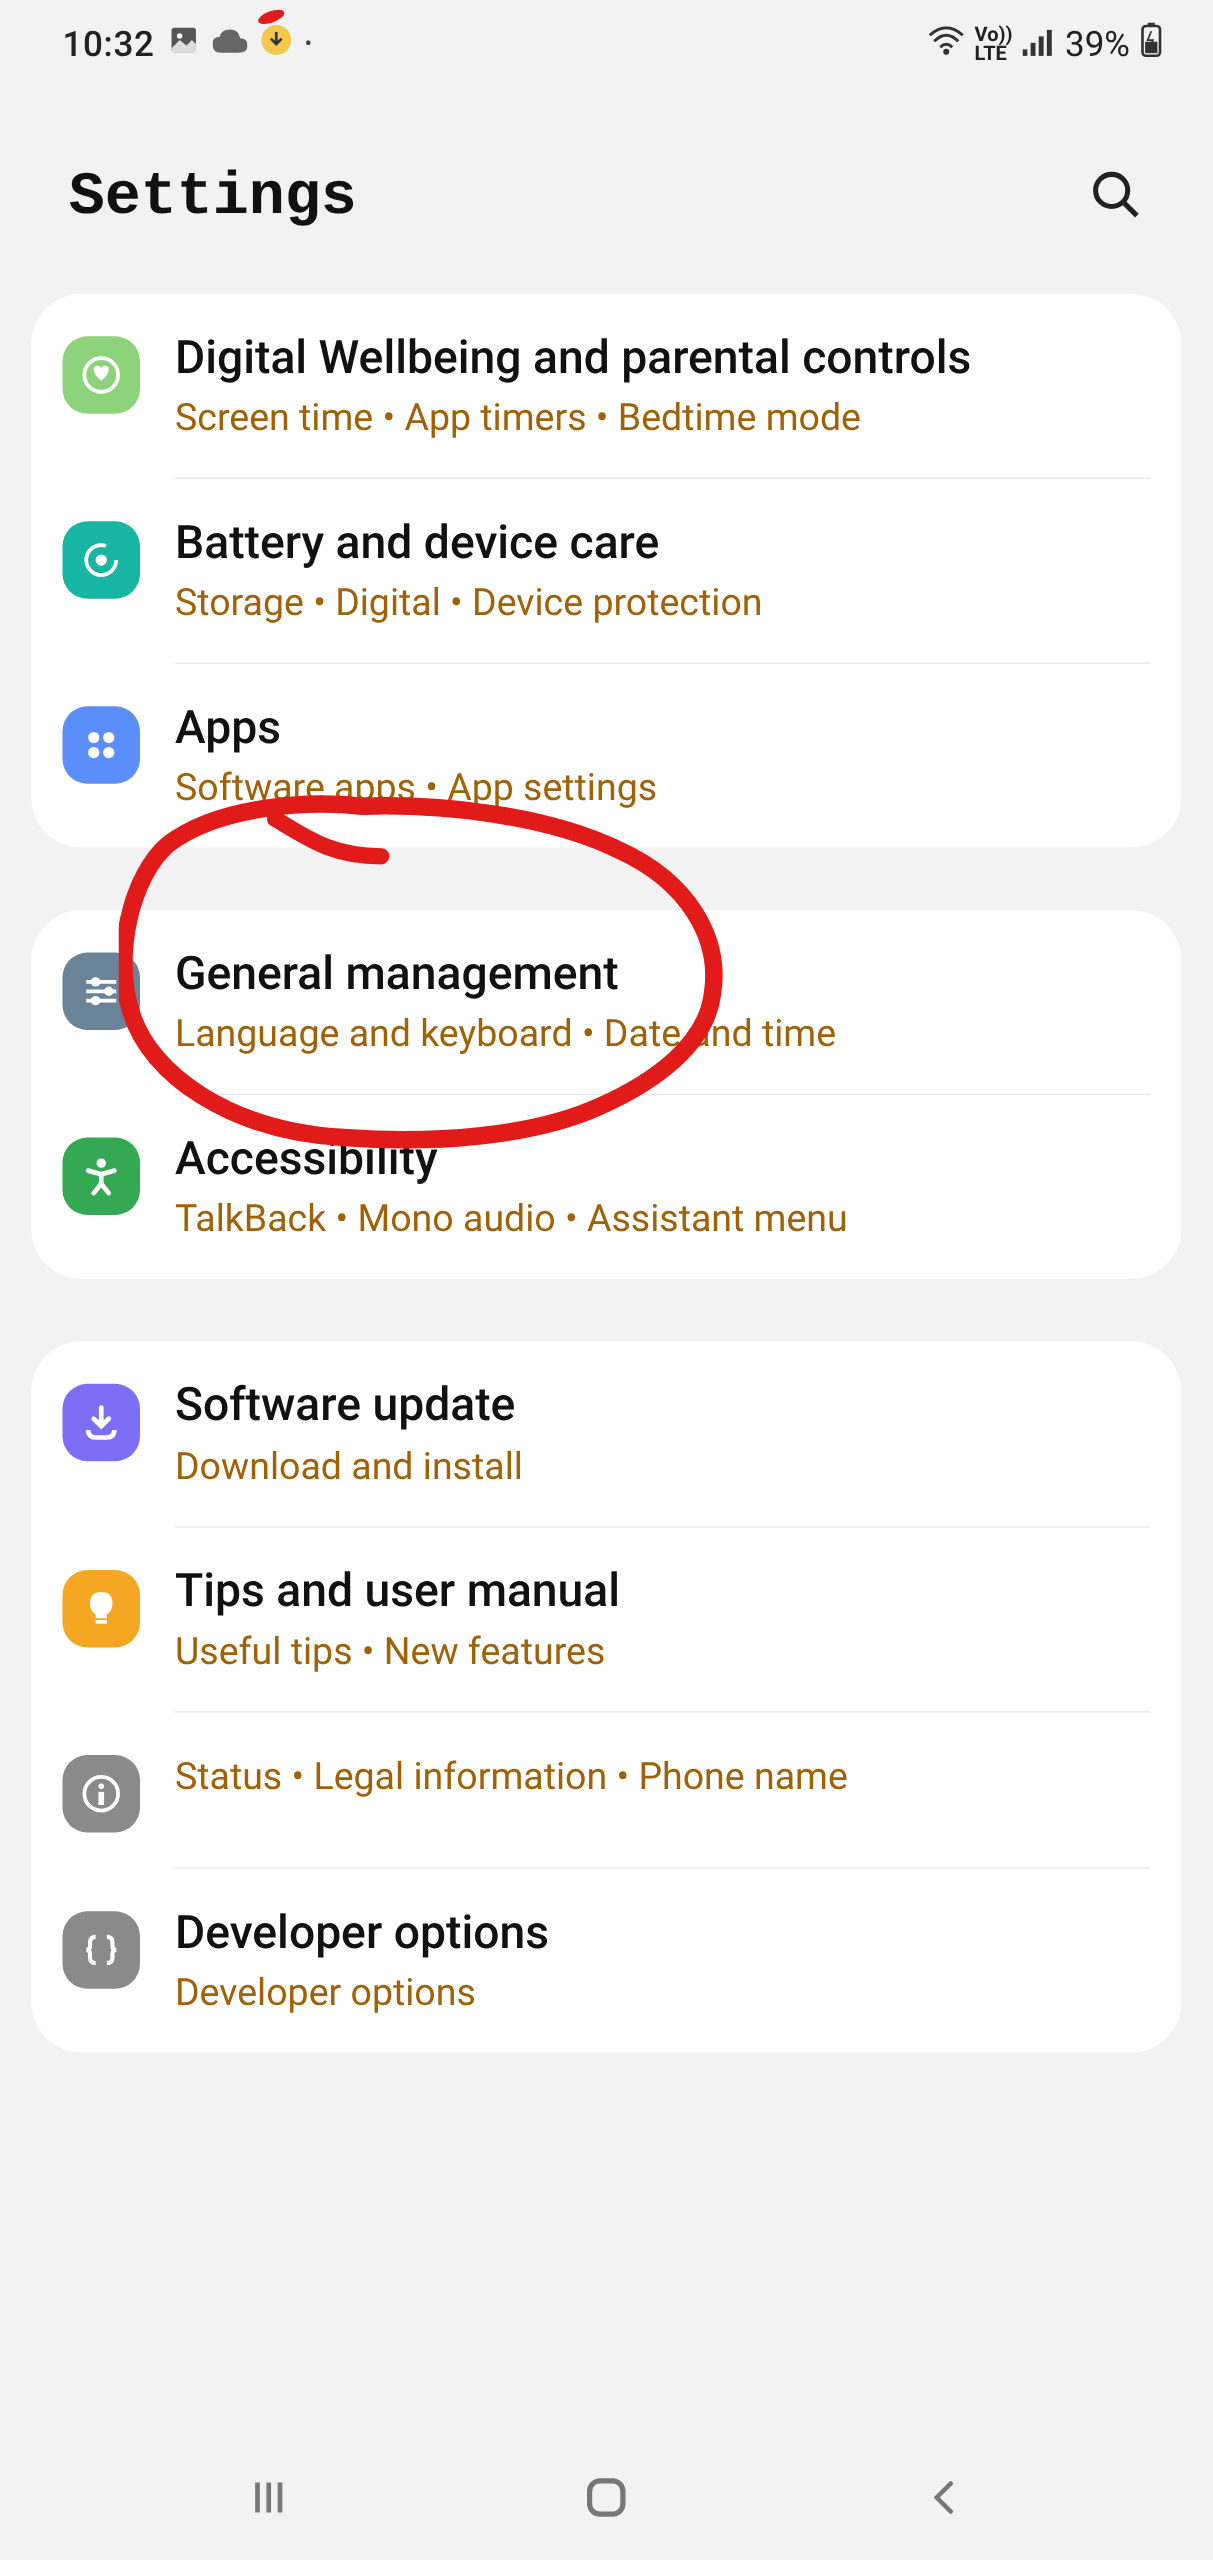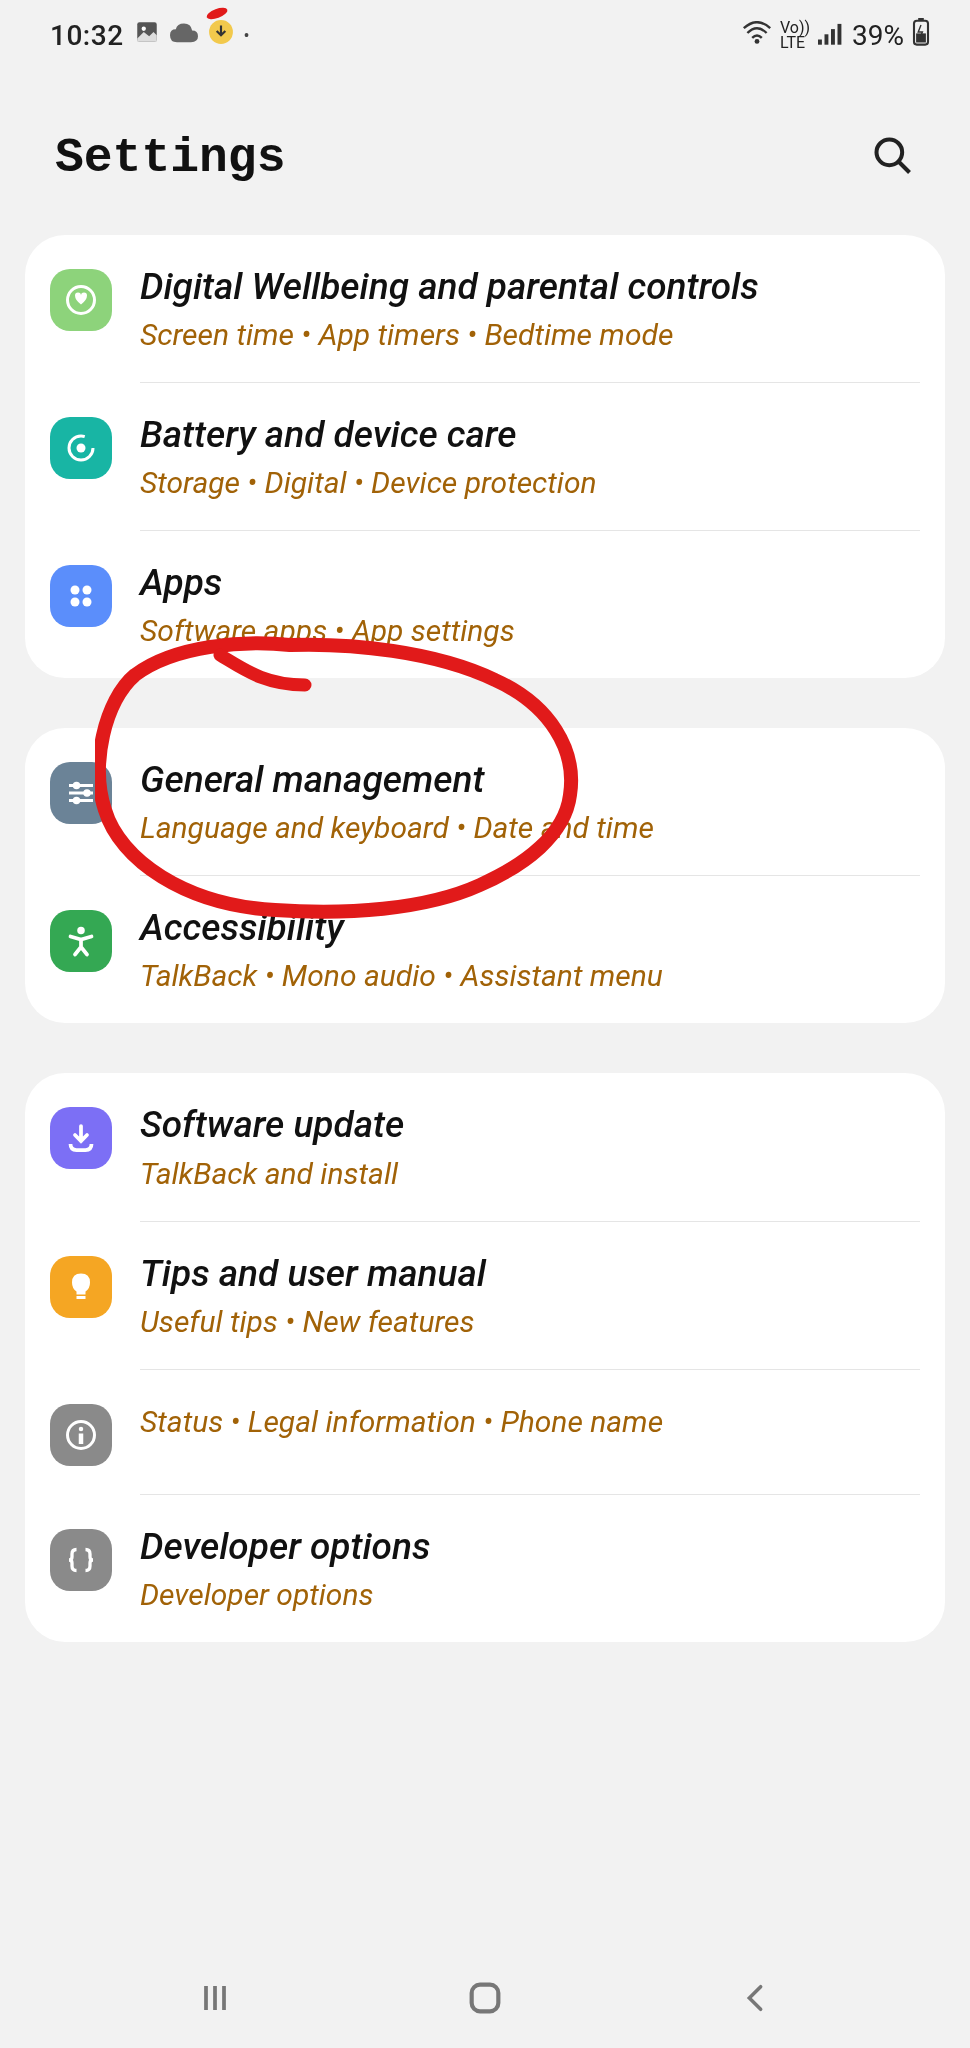--- a/index.html
+++ b/index.html
@@ -45,21 +45,21 @@
       width: 62px;
       height: 62px;
       border-radius: 20px;
       margin-right: 28px;
       display: flex;
       align-items: center;
       justify-content: center;
       flex-shrink: 0;
       margin-top: 6px;
     }
-    .item-content { flex: 1; font-style: italic; }
+    .item-content { flex: 1; }
     .item-title { font-size: 37px; font-weight: 500; color: #111; line-height: 1.3; }
     .item-sub { font-size: 30px; color: #a16207; margin-top: 4px; line-height: 1.3; }
     .divider { height: 1px; background: #e5e5e5; margin-left: 115px; margin-right: 25px; }
     .nav-bar {
       position: absolute;
       bottom: 0;
       left: 0;
       right: 0;
       height: 100px;
       display: flex;
@@ -121,21 +121,21 @@
     </span>
     <span style="font-size:18px; color:#444;">•</span>
   </div>
   <div class="status-right">
     <span>
       <svg width="30" height="24" viewBox="0 0 24 20">
           <path d="M12 18 Q12 18 12 18 M1 6 Q12 -4 23 6 M4 10 Q12 2 20 10 M8 14 Q12 10 16 14" stroke="#333" stroke-width="2" fill="none"></path>
           <circle cx="12" cy="17" r="2" fill="#333"></circle>
         </svg>
     </span>
-    <span style="font-size:16px; font-weight:400; line-height:0.9;">Vo))<br>LTE</span>
+    <span style="font-size:16px; font-weight:700; line-height:0.9;">Vo))<br>LTE</span>
     <span>
       <svg width="26" height="24" viewBox="0 0 20 18">
           <rect x="0" y="14" width="3" height="4" fill="#333"></rect>
           <rect x="5" y="10" width="3" height="8" fill="#333"></rect>
           <rect x="10" y="6" width="3" height="12" fill="#333"></rect>
           <rect x="15" y="2" width="3" height="16" fill="#333"></rect>
         </svg>
     </span>
     <span>39%</span>
     <span>
@@ -237,21 +237,21 @@
 <div class="card">
   <div class="item">
     <div class="item-icon ic-software">
       <svg width="36" height="36" viewBox="0 0 24 24">
           <path d="M12 4 V14 M8 10 L12 14 L16 10" stroke="#fff" stroke-width="2.5" fill="none" stroke-linecap="round"></path>
           <path d="M5 16 Q5 20 9 20 H15 Q19 20 19 16" stroke="#fff" stroke-width="2.5" fill="none"></path>
         </svg>
     </div>
     <div class="item-content">
       <div class="item-title">Software update</div>
-      <div class="item-sub">TalkBack and install</div>
+      <div class="item-sub">Download and install</div>
     </div>
   </div>
   <div class="divider"></div>
   <div class="item">
     <div class="item-icon ic-tips">
       <svg width="36" height="36" viewBox="0 0 24 24">
           <path d="M12 3 Q18 3 18 9 Q18 13 15 15 V17 H9 V15 Q6 13 6 9 Q6 3 12 3 Z" fill="#fff"></path>
           <rect x="9" y="18" width="6" height="2" fill="#fff"></rect>
         </svg>
     </div>

